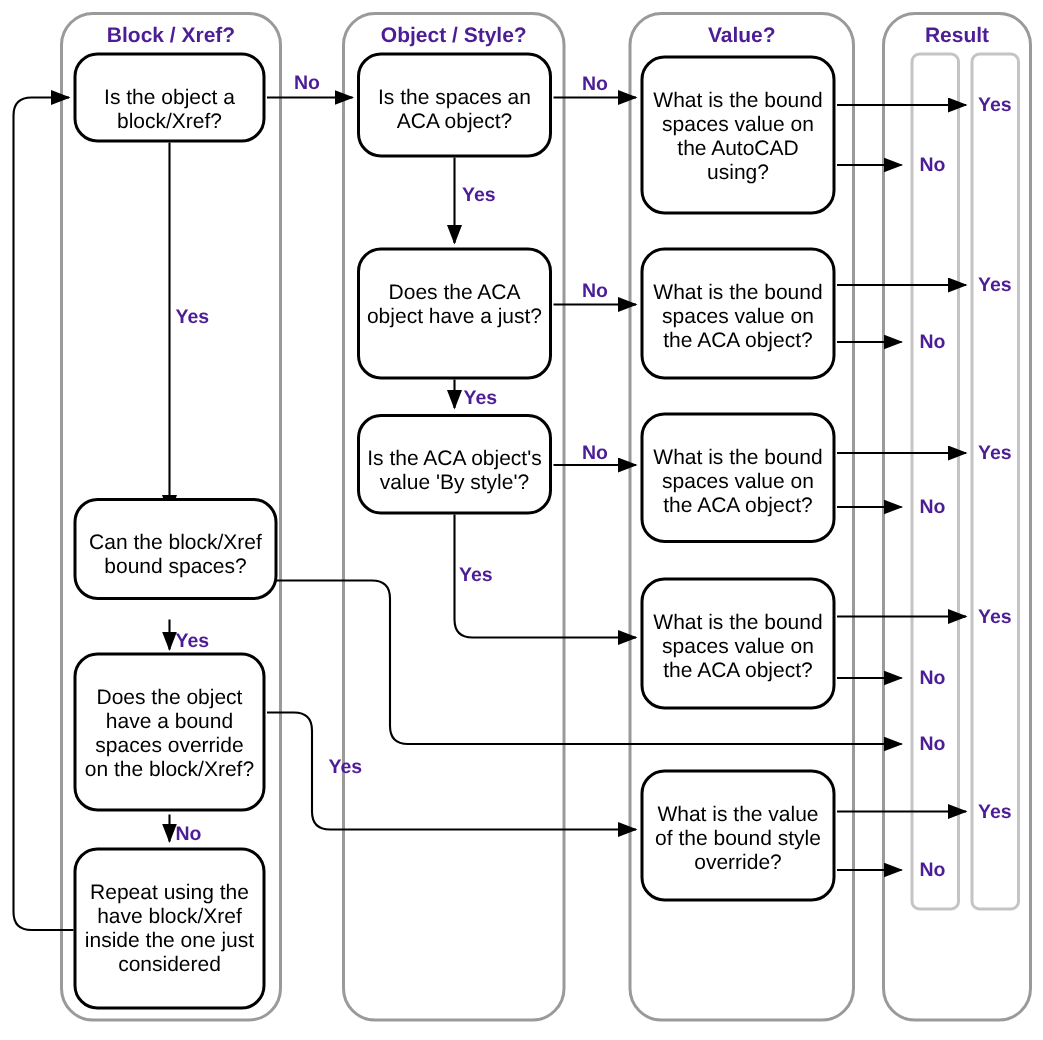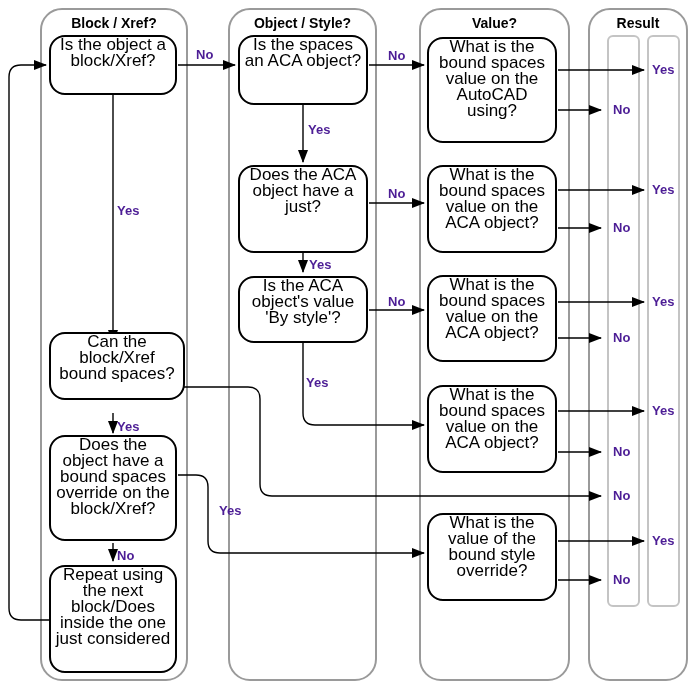--- a/index.html
+++ b/index.html
@@ -6,32 +6,32 @@
   .canvas {
     position:relative; width:695px; height:693px; background:#ffffff;
     font-family:"Liberation Sans", sans-serif; color:#000;
     overflow:hidden;
   }
   .lane {
     position:absolute; box-sizing:border-box;
     border:2px solid #9a9a9a; border-radius:22px; background:transparent;
   }
   .lane-title {
-    text-align:center; font-weight:bold; font-size:14px; margin-top:5px; color:#000000;
+    text-align:center; font-weight:bold; font-size:14px; margin-top:5px; color:#4c1d95;
   }
   .slim {
     position:absolute; box-sizing:border-box;
     border:2px solid #c4c4c4; border-radius:6px; background:transparent;
   }
   .wires { position:absolute; left:0; top:0; pointer-events:none; }
   .node {
     position:absolute; box-sizing:border-box; background:#ffffff;
     border:2px solid #000000; border-radius:16px;
     display:flex; justify-content:center; align-items:flex-start;
-    padding:0 4px 0 4px; font-size:17px; line-height:16px; text-align:center;
+    padding:19px 4px 0 4px; font-size:14px; line-height:16px; text-align:center;
   }
   .elabel, .rlabel {
     position:absolute; font-weight:bold; font-size:13px; line-height:16px;
     white-space:nowrap; color:#4c1d95;
   }
 </style>
 </head>
 <body>
 
 <div class="canvas">
@@ -88,21 +88,21 @@
   <div class="node" style="left:49px;top:35px;width:128px;height:60px">
     <span>Is the object a block/Xref?</span>
   </div>
   <div class="node" style="left:49px;top:332px;width:136px;height:68px">
     <span>Can the block/Xref bound spaces?</span>
   </div>
   <div class="node" style="left:49px;top:435px;width:128px;height:106px">
     <span>Does the object have a bound spaces override on the block/Xref?</span>
   </div>
   <div class="node" style="left:49px;top:565px;width:128px;height:108px">
-    <span>Repeat using the next block/Does inside the one just considered</span>
+    <span>Repeat using the have block/Xref inside the one just considered</span>
   </div>
 
   <div class="node" style="left:238px;top:35px;width:130px;height:70px">
     <span>Is the spaces an ACA object?</span>
   </div>
   <div class="node" style="left:238px;top:165px;width:130px;height:88px">
     <span>Does the ACA object have a just?</span>
   </div>
   <div class="node" style="left:238px;top:276px;width:130px;height:67px">
     <span>Is the ACA object's value 'By style'?</span>

